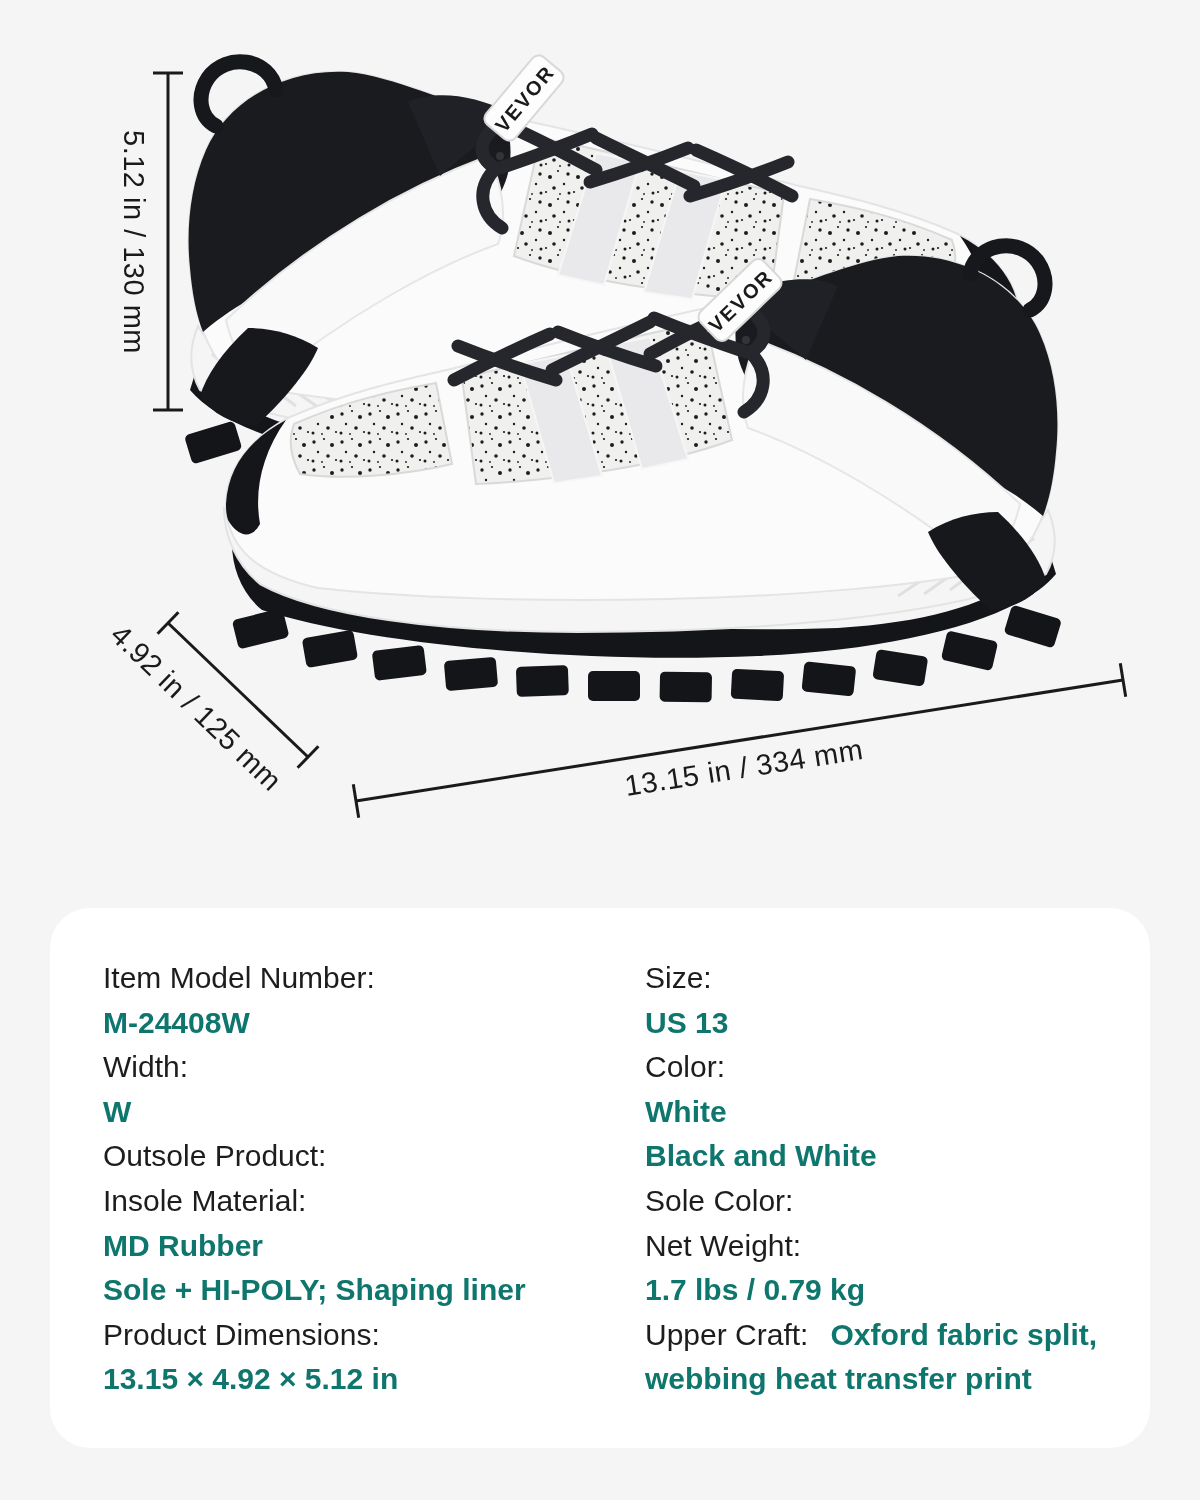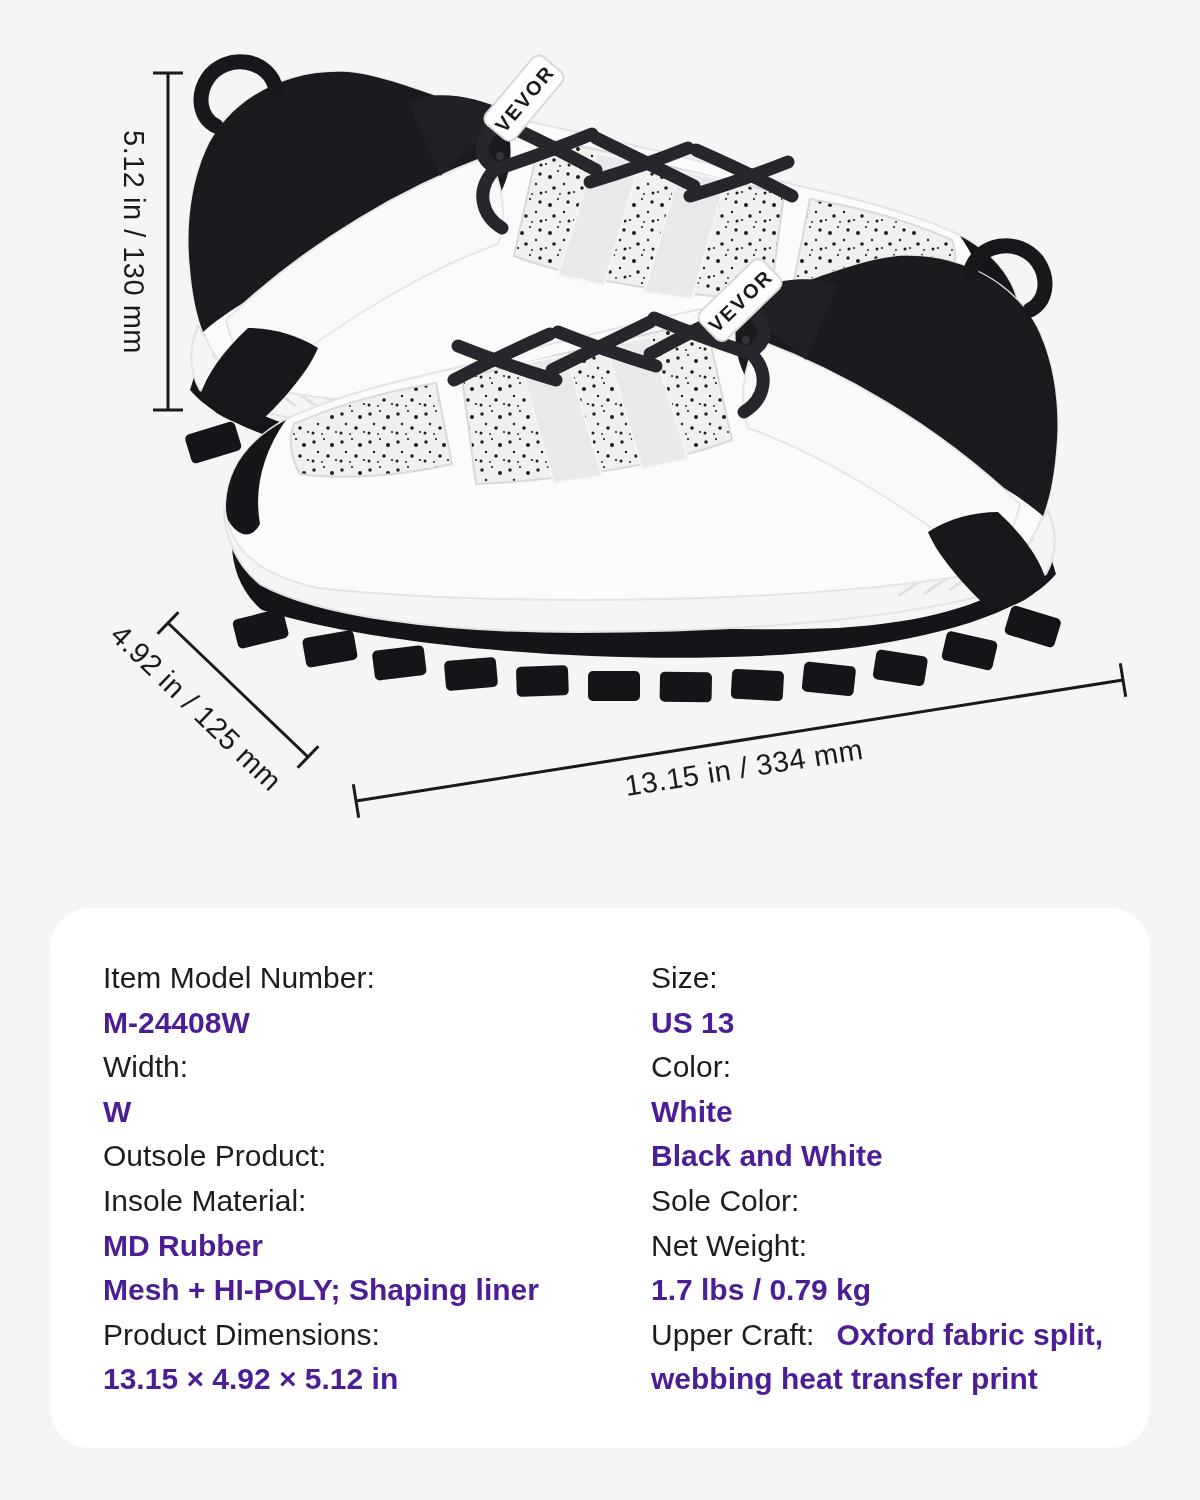--- a/index.html
+++ b/index.html
@@ -15,26 +15,26 @@
     color:#1a1a1a; white-space:nowrap;
   }
   .dim-label.h  { left:133px; top:242px; transform:translate(-50%,-50%) rotate(90deg); }
   .dim-label.w  { left:196px; top:708px; transform:translate(-50%,-50%) rotate(44deg); }
   .dim-label.l  { left:744px; top:768px; transform:translate(-50%,-50%) rotate(-8.9deg); }
   .spec-card {
     position:absolute; left:50px; top:908px;
     width:1100px; height:540px; background:#ffffff;
     border-radius:40px; box-sizing:border-box;
     padding:48px 40px 0 53px;
-    display:grid; grid-template-columns:542px 1fr;gap:6px;
+    display:grid; grid-template-columns:542px 1fr;
   }
   .spec-col { display:block; }
   .spec-line, .lbl, .val { font-size:30px; line-height:44.6px; }
   .lbl { color:#1d1d1f; font-weight:400; }
-  .val { color:#4c1d95; font-weight:bold; }
+  .val { color:#0f766e; font-weight:bold; }
   .inline-row .lbl { margin-right:22px; display:inline; }
   .inline-row .val { display:inline; }
 </style>
 </head>
 <body>
 
 <div class="stage">
 
   <svg class="photo-svg" width="1200" height="905" viewBox="0 0 1200 905">
     <defs>
@@ -186,21 +186,21 @@
 
   <div class="spec-card">
     <div class="spec-col">
       <div class="spec-line lbl">Item Model Number:</div>
       <div class="spec-line val">M-24408W</div>
       <div class="spec-line lbl">Width:</div>
       <div class="spec-line val">W</div>
       <div class="spec-line lbl">Outsole Product:</div>
       <div class="spec-line lbl">Insole Material:</div>
       <div class="spec-line val">MD Rubber</div>
-      <div class="spec-line val">Mesh + HI-POLY; Shaping liner</div>
+      <div class="spec-line val">Sole + HI-POLY; Shaping liner</div>
       <div class="spec-line lbl">Product Dimensions:</div>
       <div class="spec-line val">13.15 × 4.92 × 5.12 in</div>
     </div>
     <div class="spec-col">
       <div class="spec-line lbl">Size:</div>
       <div class="spec-line val">US 13</div>
       <div class="spec-line lbl">Color:</div>
       <div class="spec-line val">White</div>
       <div class="spec-line val">Black and White</div>
       <div class="spec-line lbl">Sole Color:</div>

